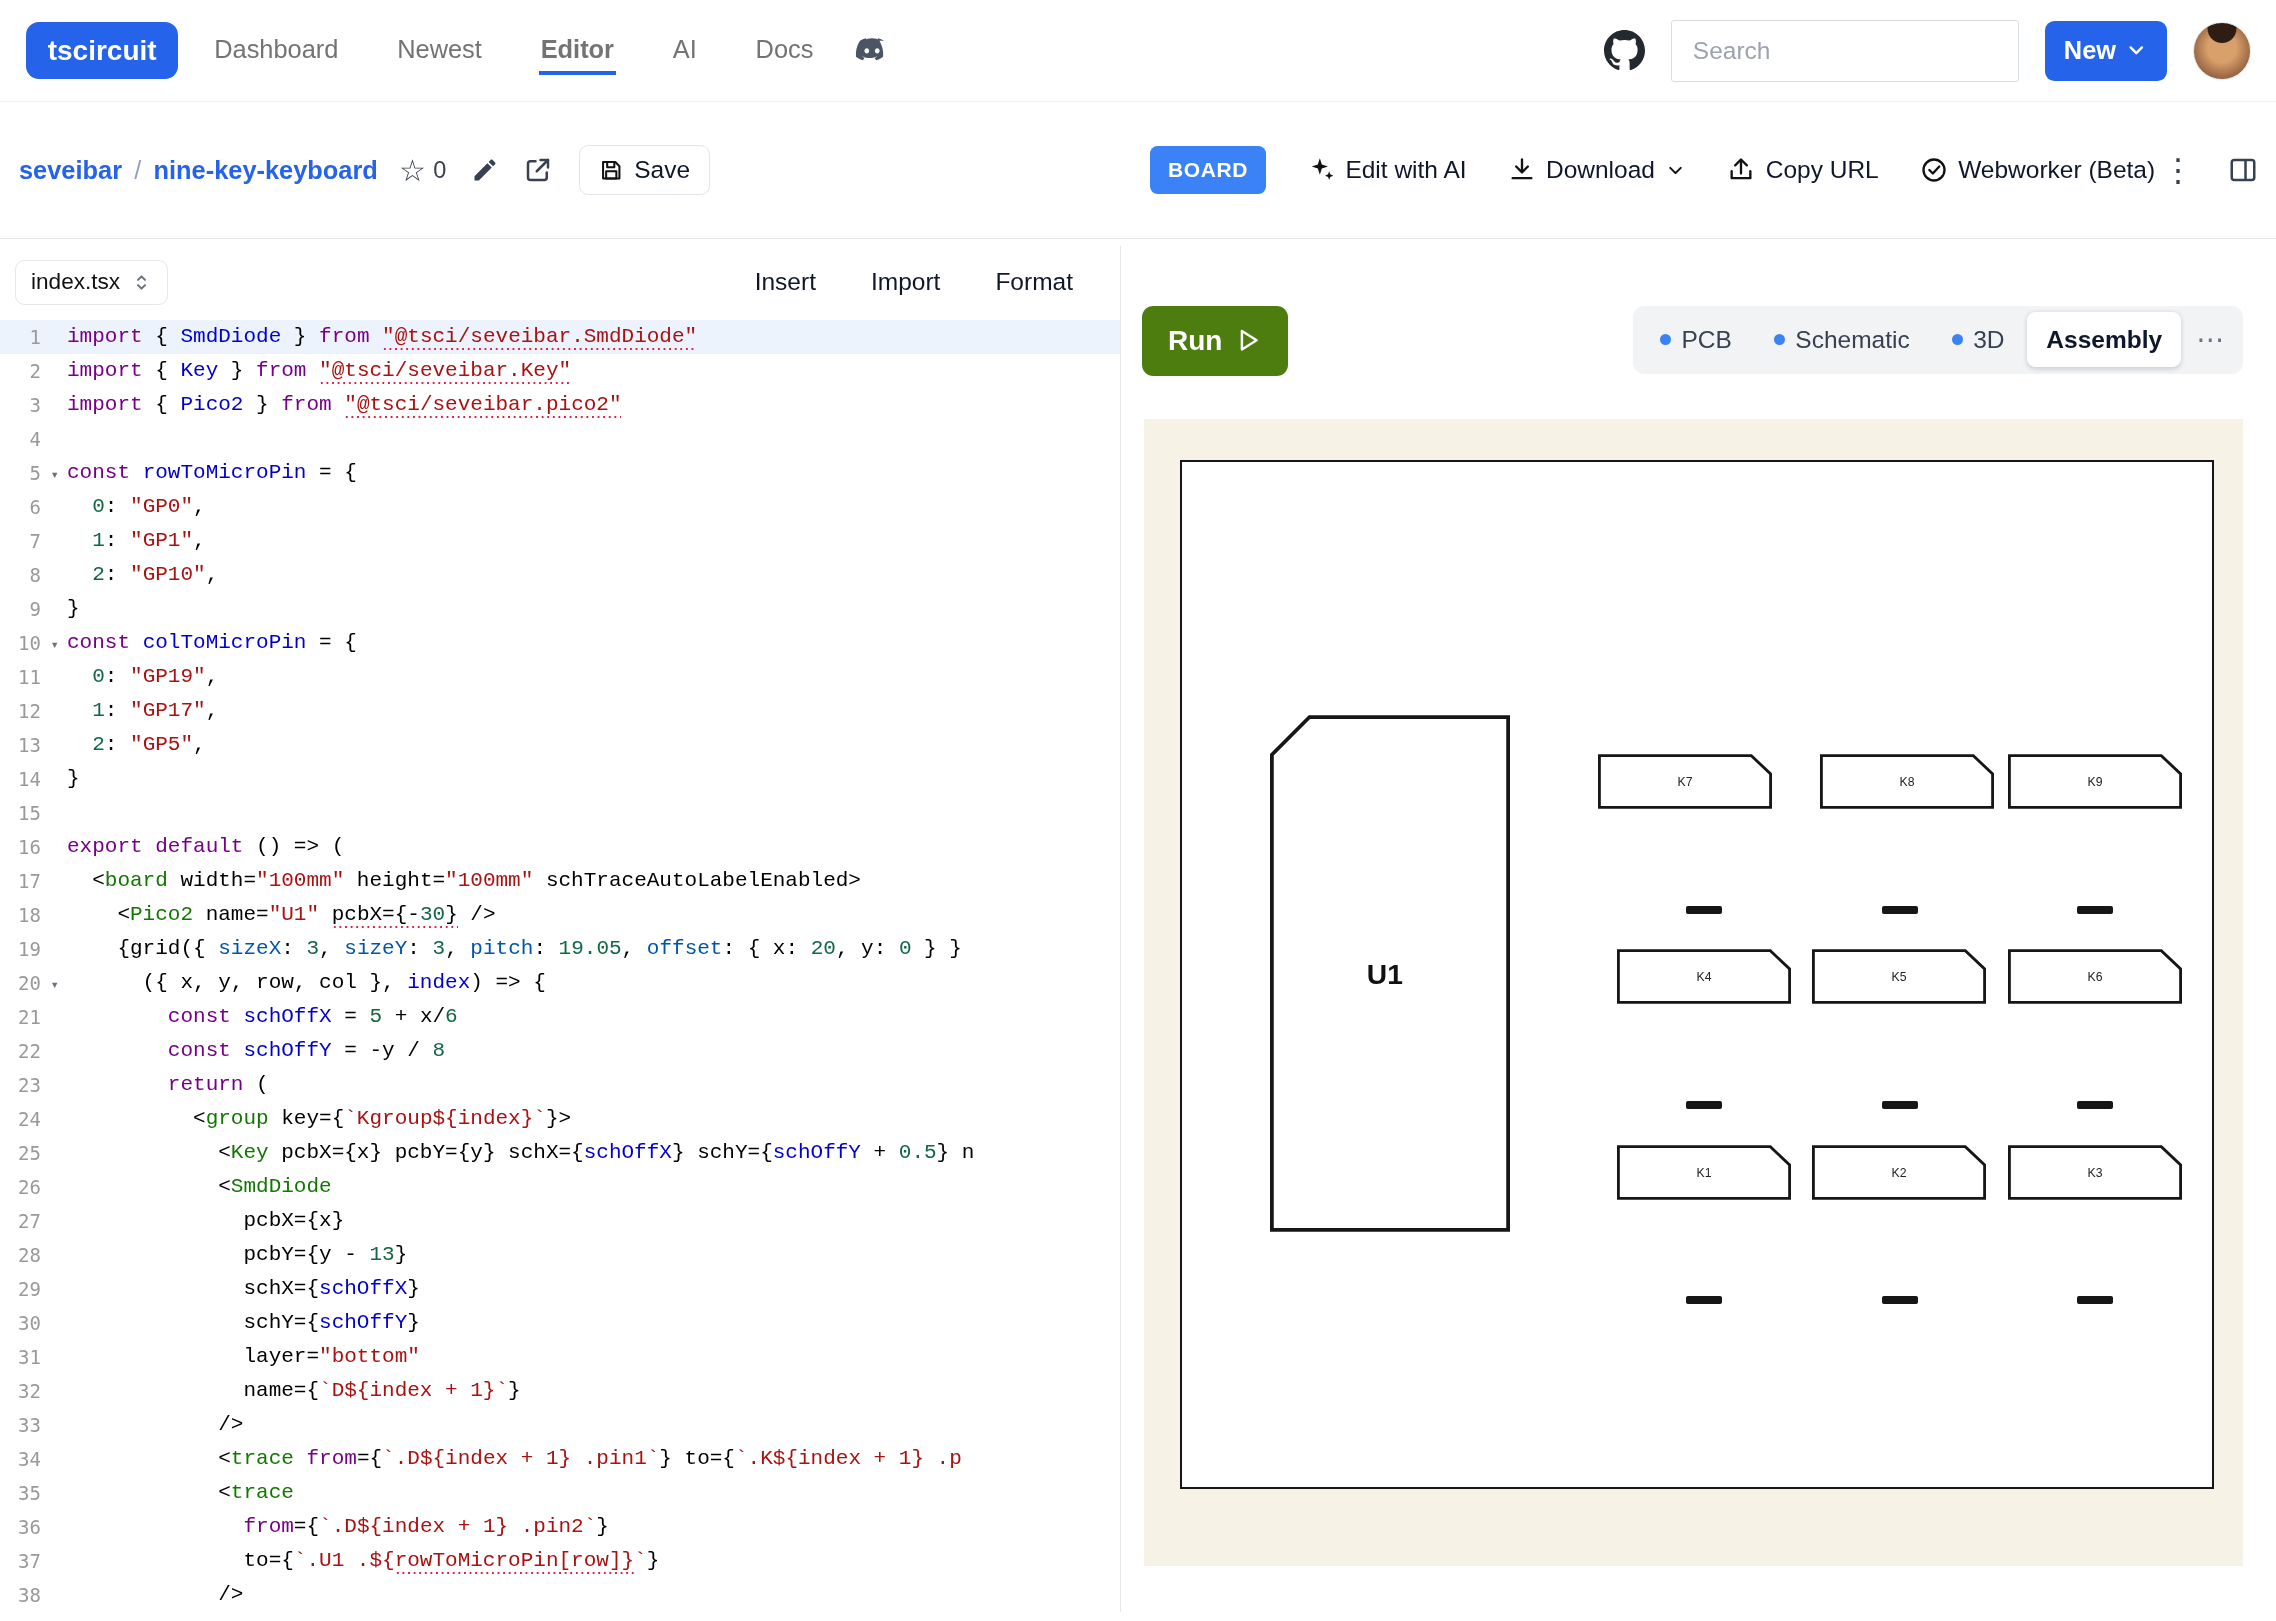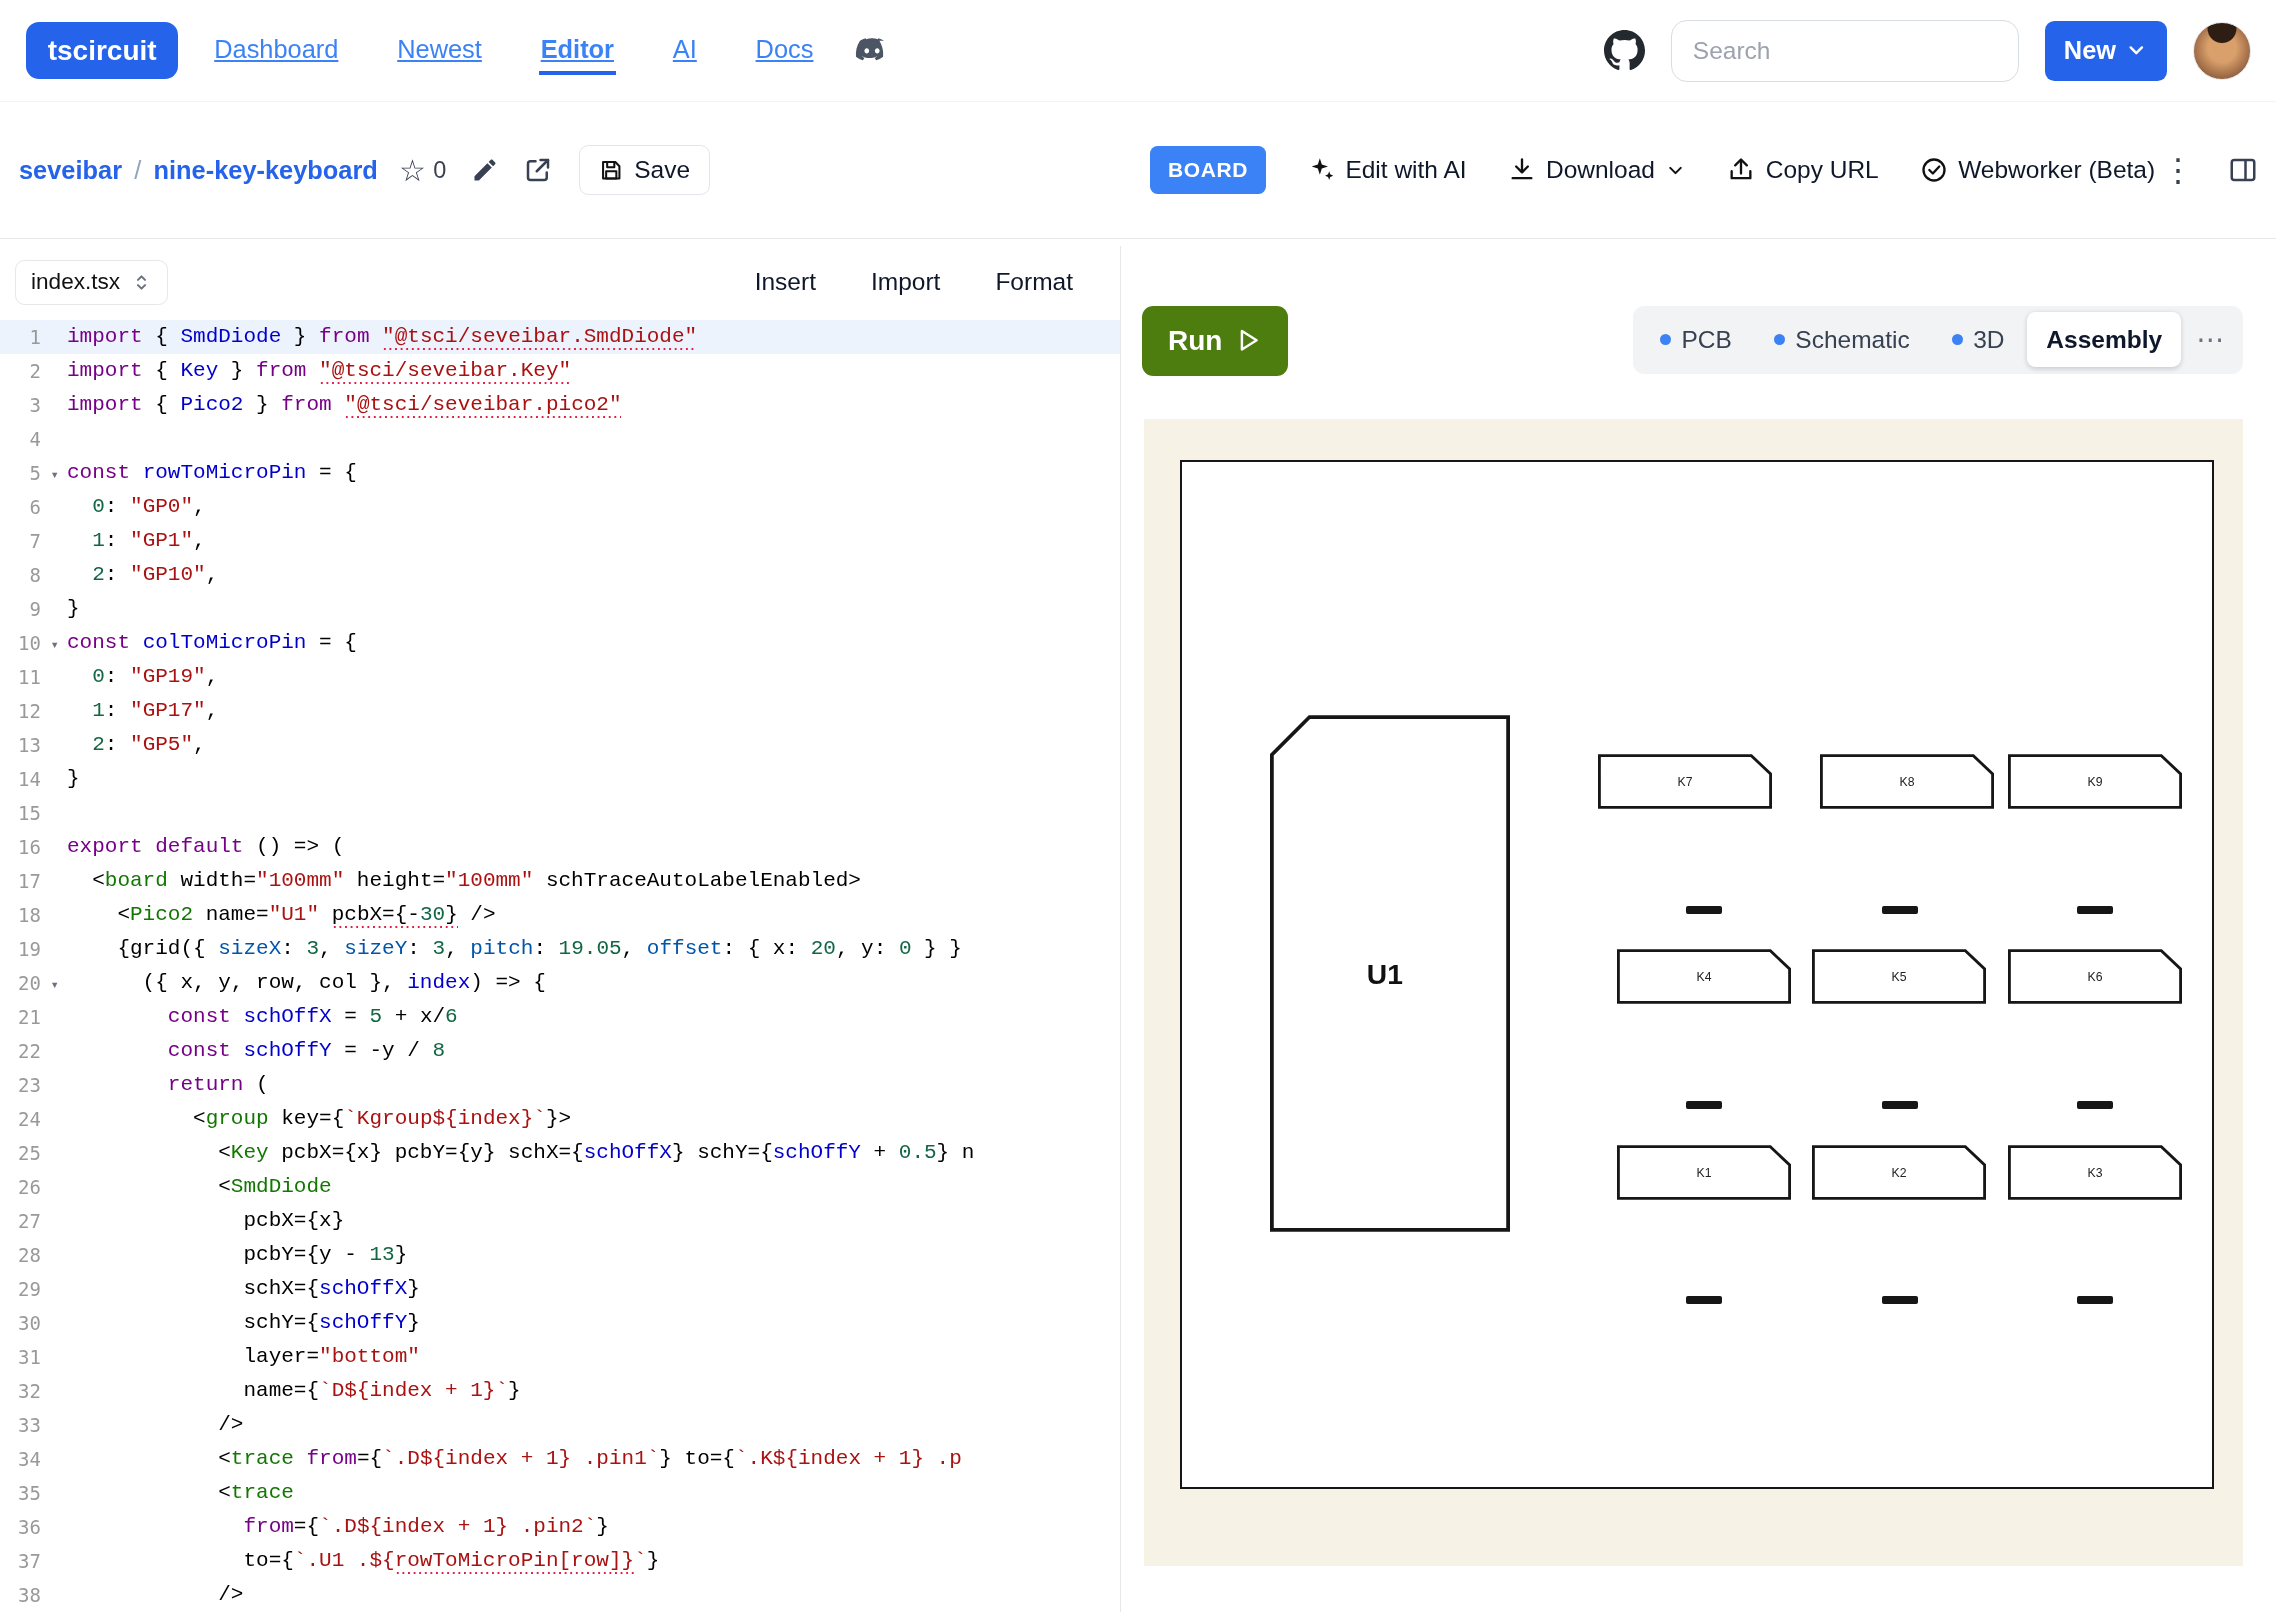--- a/index.html
+++ b/index.html
@@ -16,29 +16,29 @@
   .topnav {
     height: 102px; display: flex; align-items: center;
     padding: 0 26px; border-bottom: 1.9px solid #f1f3f5; background:#fff;
   }
   .logo {
     background: #2563eb; color: #fff; font-weight: 700; font-size: 28px;
     padding: 12.2px 21.7px; border-radius: 13px; cursor: pointer; flex: none;
   }
   .nav-links { display: flex; align-items: center; gap: 55px; margin-left: 34px; height: 100%; }
   .nav-link {
-    font-size: 25.4px; color: #3b82f6; font-weight: 500; cursor: pointer;
-    padding: 9.4px 1.9px 7.5px; border-bottom: 4.7px solid transparent; text-decoration: underline;
+    font-size: 25.4px; color: #737373; font-weight: 500; cursor: pointer;
+    padding: 9.4px 1.9px 7.5px; border-bottom: 4.7px solid transparent;
   }
   .nav-link.active { font-weight: 700; border-bottom-color: #2563eb; }
   .discord { margin-left: 38px; display:flex; align-items:center; cursor:pointer; }
   .nav-right { margin-left: auto; display: flex; align-items: center; gap: 26px; }
   .gh { display:flex; align-items:center; cursor:pointer; }
   .search {
-    width: 348px; height: 62px; border: 1.9px solid #d8dde3; border-radius: 16px;
+    width: 348px; height: 62px; border: 1.9px solid #d8dde3; border-radius: 3px;
     font-size: 24.5px; padding: 0 21px; color: #111; outline: none;
     font-family: "Liberation Sans", sans-serif;
   }
   .search::placeholder { color: #9ca3af; }
   .new-btn {
     background: #2563eb; color: #fff; height: 60px; padding: 0 19px;
     border: none; border-radius: 9.4px; font-size: 25.4px; font-weight: 600;
     display: flex; align-items: center; gap: 9.4px; cursor: pointer;
     font-family: "Liberation Sans", sans-serif;
   }

